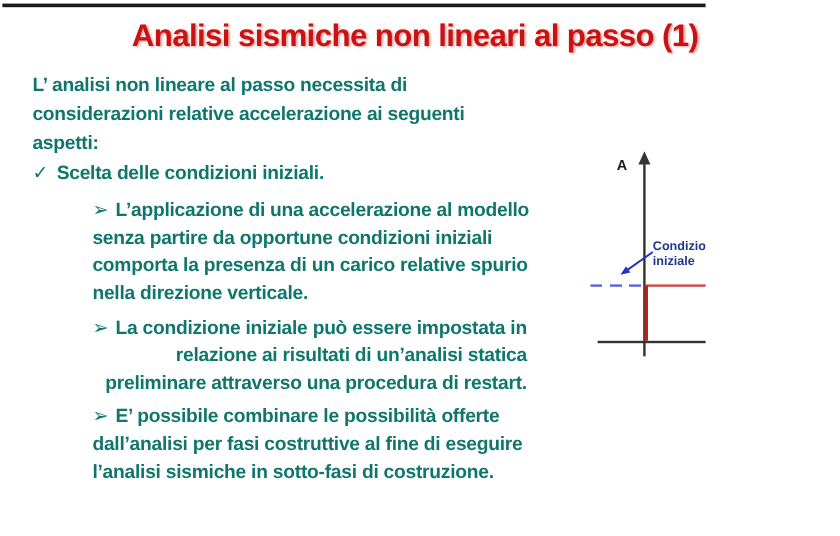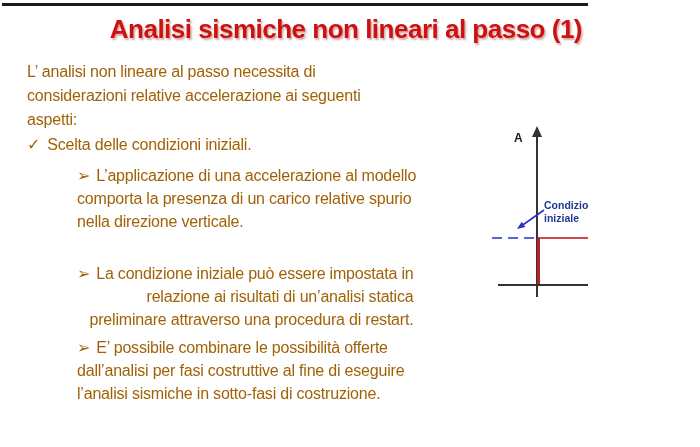--- a/index.html
+++ b/index.html
@@ -6,21 +6,21 @@
   .slide{
     position:relative;width:588px;height:447px;background:#ffffff;overflow:hidden;
     font-family:"Liberation Sans","DejaVu Sans",sans-serif;color:#111;
   }
   .top-rule{position:absolute;left:2px;top:3px;width:695px;height:3px;background:#1a1a1a;}
   .title{
     position:absolute;top:14px;right:6px;left:0;text-align:right;
     font-size:26px;font-weight:bold;letter-spacing:-0.5px;color:#cc1111;
     text-shadow:1.5px 1.5px 2px rgba(160,60,60,.45);white-space:nowrap;
   }
-  .tblock{position:absolute;font-weight:normal;font-size:16px;letter-spacing:-0.2px;white-space:nowrap;color:#a16207;}
+  .tblock{position:absolute;font-weight:bold;font-size:16px;letter-spacing:-0.2px;white-space:nowrap;color:#0f766e;}
   .intro{left:27px;top:60px;line-height:24px;}
   .check{left:27px;top:133px;line-height:24px;}
   .check .marker{margin-right:7px;}
   .sub{line-height:23px;left:77px;}
   .sub .marker{margin-right:6px;}
   .sub1{top:164px;}
   .sub2{top:262px;text-align:right;}
   .sub3{top:336px;}
 
   
@@ -53,20 +53,21 @@
     <div>considerazioni relative accelerazione ai seguenti</div>
     <div>aspetti:</div>
   </div>
 
   <div class="tblock check">
     <span class="marker">✓</span><span>Scelta delle condizioni iniziali.</span>
   </div>
 
   <div class="tblock sub sub1">
     <div><span class="marker">➢</span><span>L’applicazione di una accelerazione al modello</span></div>
+    <div>senza partire da opportune condizioni iniziali</div>
     <div>comporta la presenza di un carico relative spurio</div>
     <div>nella direzione verticale.</div>
   </div>
 
   <div class="tblock sub sub2">
     <div><span class="marker">➢</span><span>La condizione iniziale può essere impostata in</span></div>
     <div>relazione ai risultati di un’analisi statica</div>
     <div>preliminare attraverso una procedura di restart.</div>
   </div>
 

